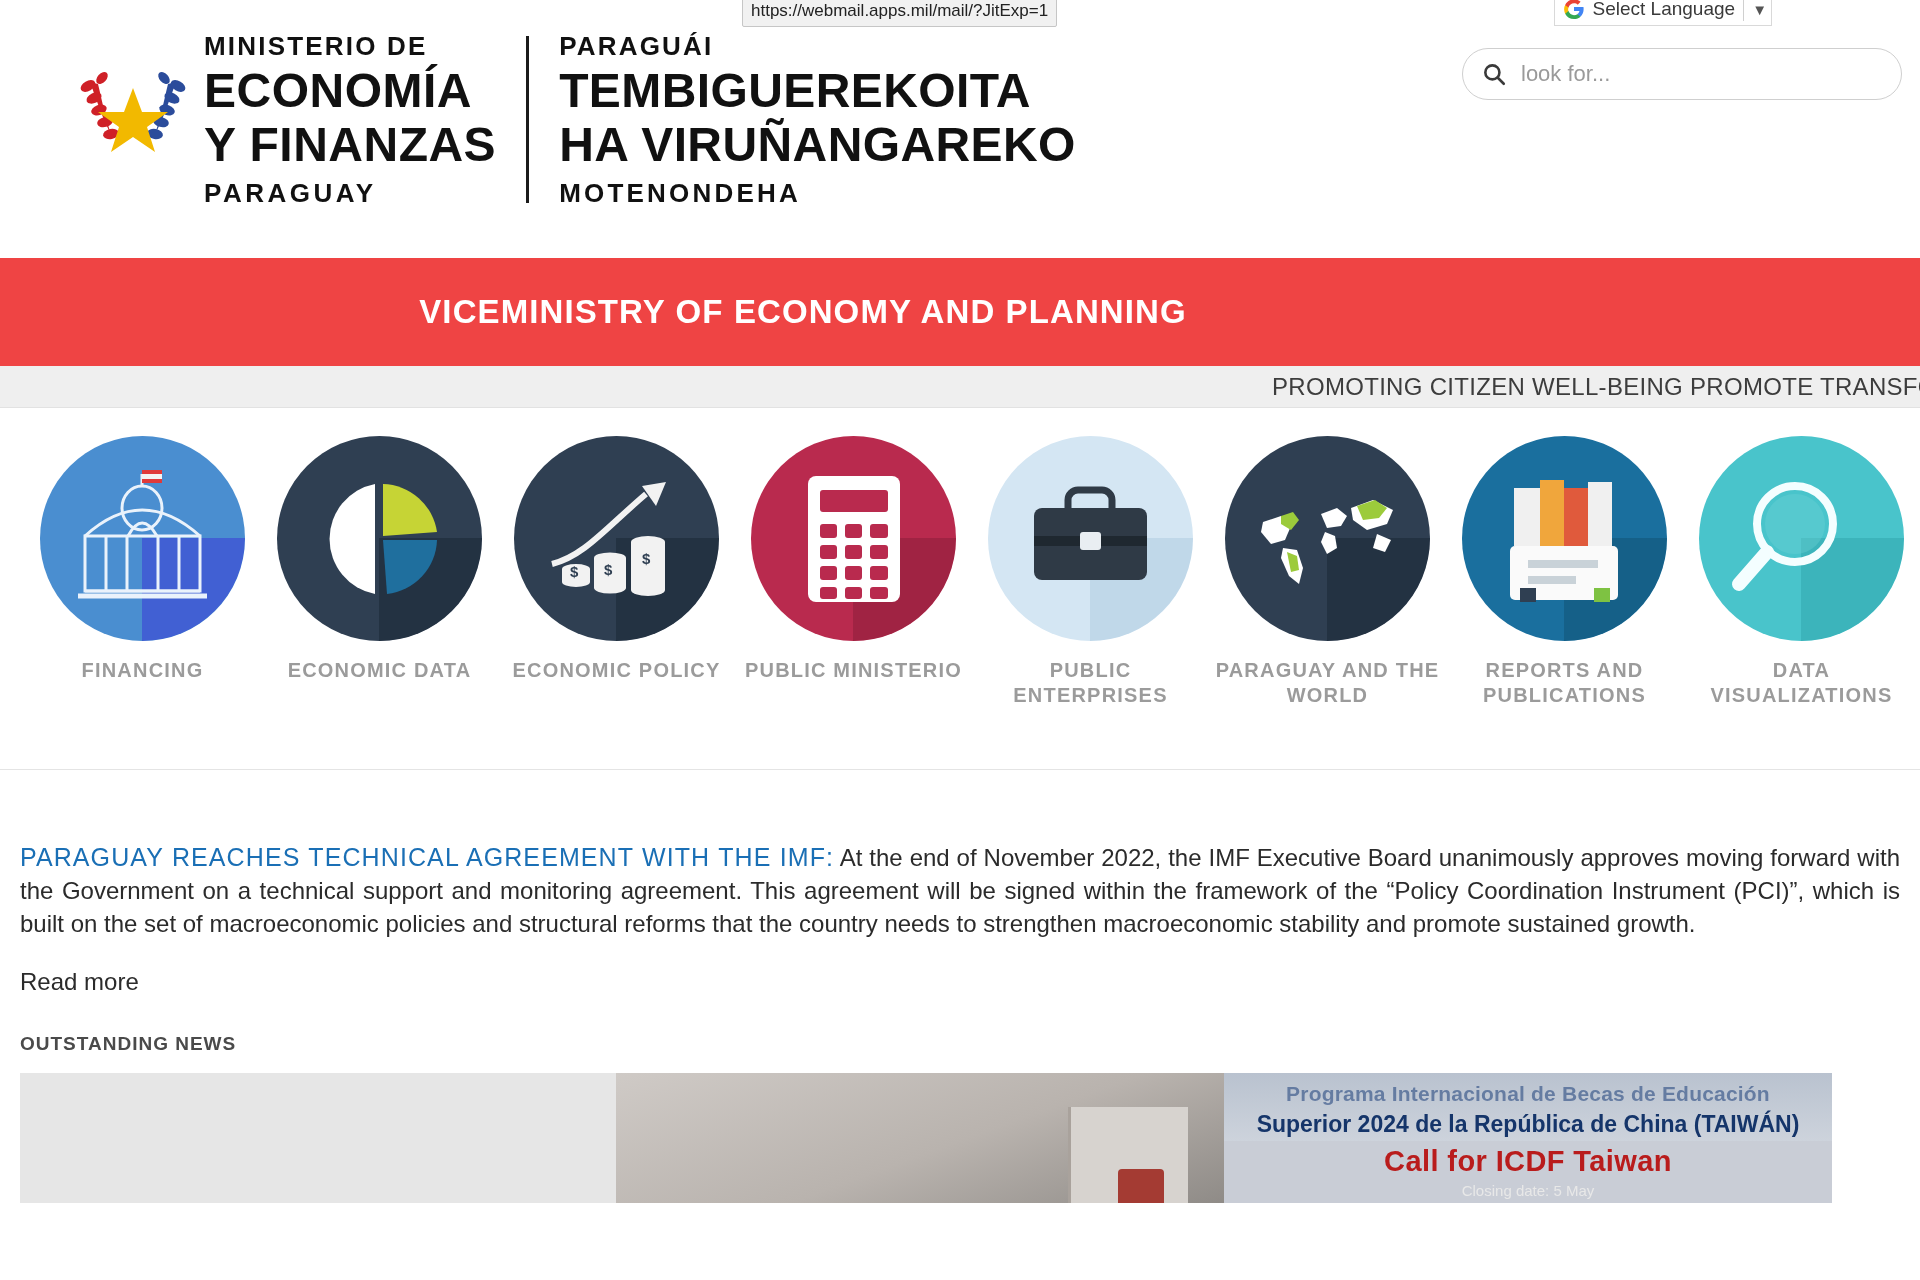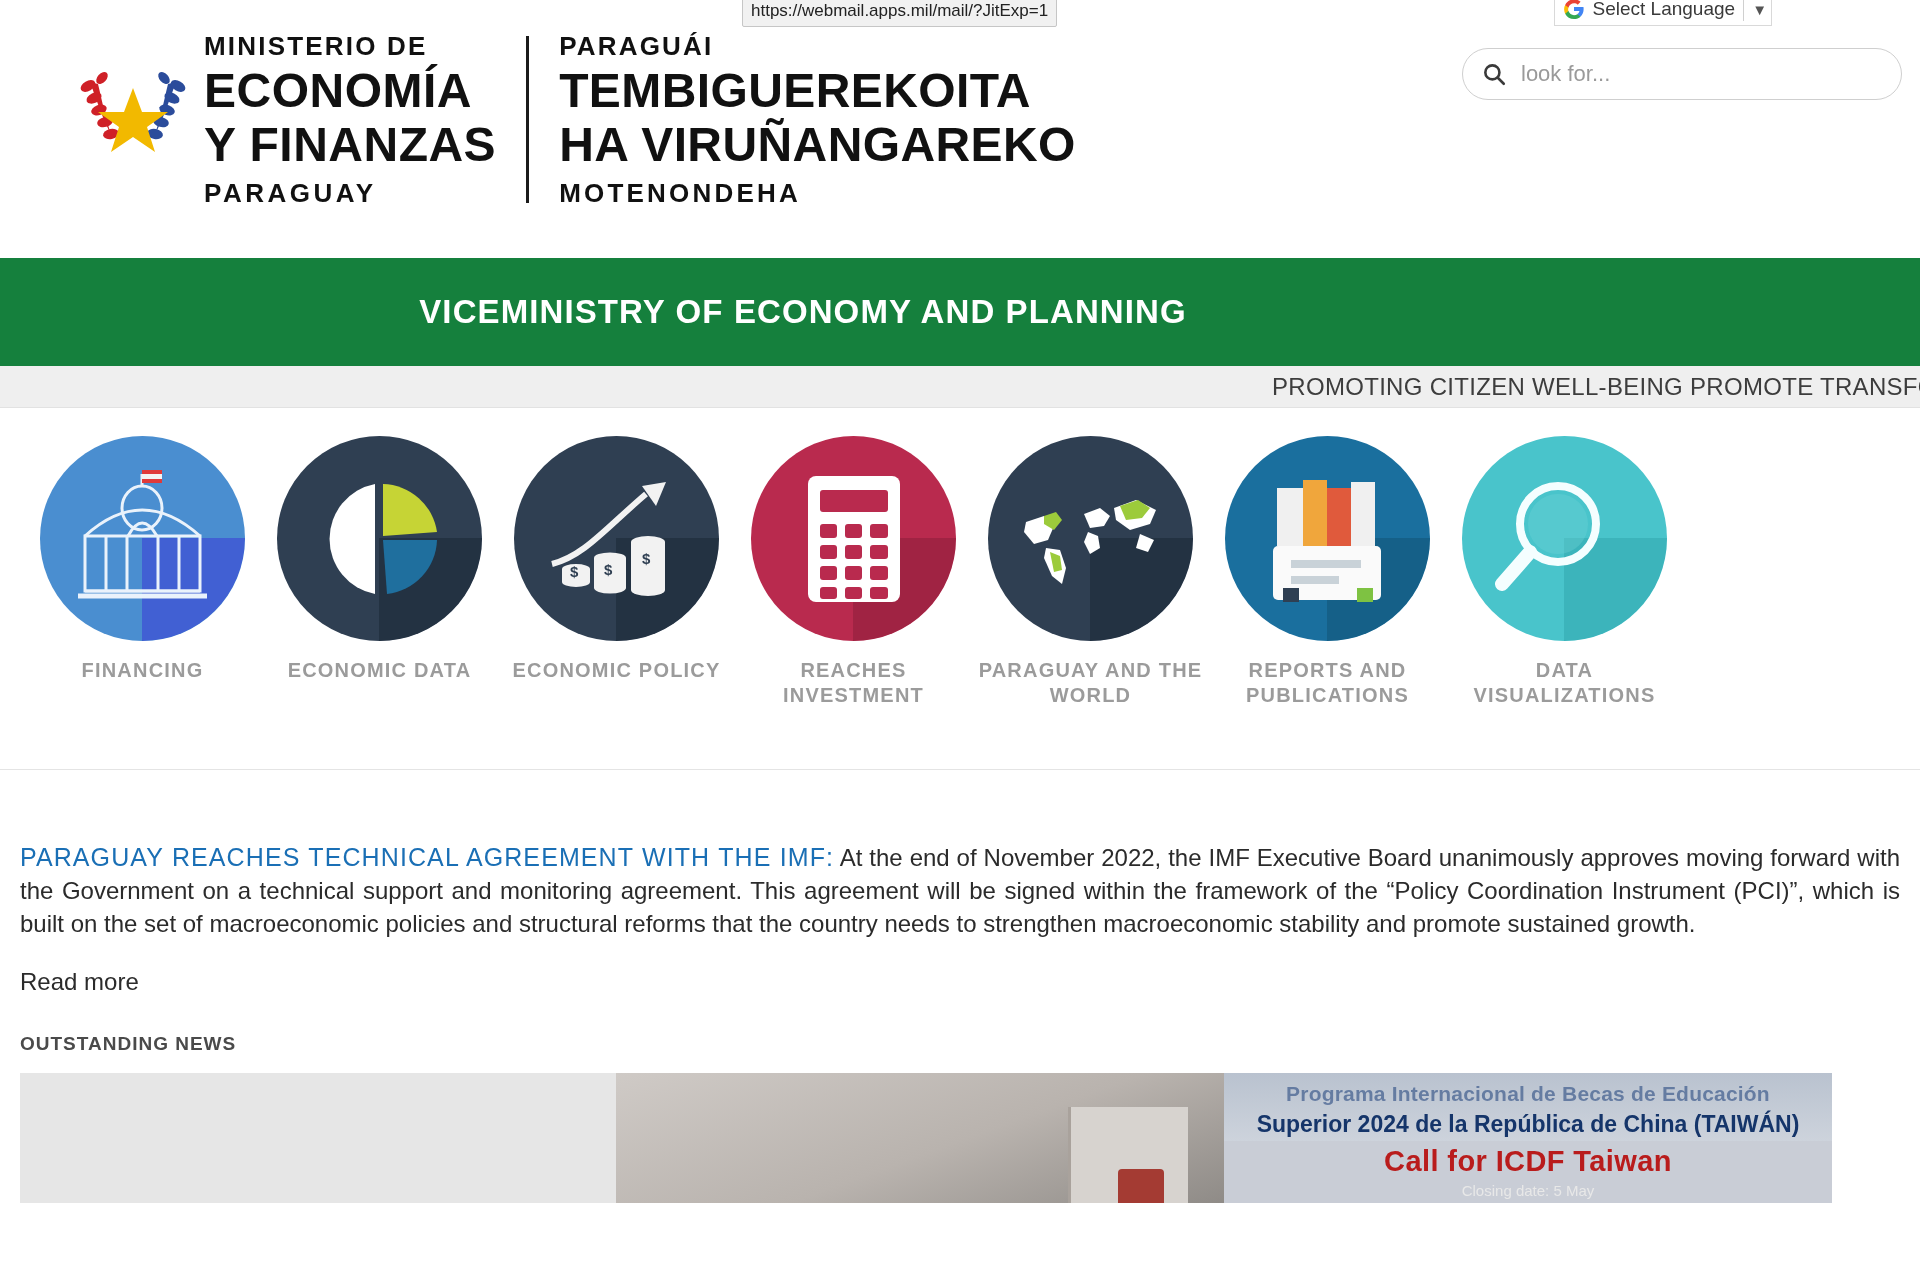--- a/index.html
+++ b/index.html
@@ -65,21 +65,21 @@
   .search-icon { width: 26px; height: 26px; margin-right: 12px; flex: none; }
   .search-input {
     border: none; outline: none; background: transparent;
     font-size: 22px; color: #9a9a9a; width: 100%;
     font-family: "Liberation Sans", sans-serif;
   }
   .search-input::placeholder { color: #9a9a9a; }
 
   
   .red-band {
-    width: 1920px; height: 108px; background: #15803d;
+    width: 1920px; height: 108px; background: #ef4444;
     display: flex; align-items: center; justify-content: center;
   }
   .red-band .title {
     color: #fff; font-size: 33px; font-weight: 700; letter-spacing: 1.1px;
     font-family: "Liberation Sans", sans-serif;
     position: relative; left: -157px;
   }
 
   
   .marquee {
@@ -338,23 +338,35 @@
                 <rect x="119" y="109" width="18" height="14" rx="3"></rect>
               <rect x="69" y="130" width="17" height="14" rx="3"></rect>
                 <rect x="94" y="130" width="17" height="14" rx="3"></rect>
                 <rect x="119" y="130" width="18" height="14" rx="3"></rect>
               <rect x="69" y="151" width="17" height="12" rx="3"></rect>
                 <rect x="94" y="151" width="17" height="12" rx="3"></rect>
                 <rect x="119" y="151" width="18" height="12" rx="3"></rect>
             </g>
           </svg>
         </div>
-        <div class="icon-label">REACHES INVESTMENT</div>
-      </div>
-
+        <div class="icon-label">PUBLIC MINISTERIO</div>
+      </div>
+
+      <div class="icon-item">
+        <div class="circle" style="background:#d4e6f3">
+          <svg width="205" height="205" viewBox="0 0 205 205">
+            <path d="M102 205 A103 103 0 0 0 205 102 L102 102 Z" fill="#b9d3e6" opacity=".75"></path>
+            <path d="M80 72 v-8 a10 10 0 0 1 10-10 h24 a10 10 0 0 1 10 10 v8" fill="none" stroke="#2f3a46" stroke-width="7"></path>
+            <rect x="46" y="72" width="113" height="72" rx="8" fill="#2f3a46"></rect>
+            <rect x="46" y="100" width="113" height="10" fill="#1f2830"></rect>
+            <rect x="92" y="96" width="21" height="18" rx="3" fill="#e9eef2"></rect>
+          </svg>
+        </div>
+        <div class="icon-label">PUBLIC ENTERPRISES</div>
+      </div>
 
       <div class="icon-item">
         <div class="circle" style="background:#2f3f52">
           <svg width="205" height="205" viewBox="0 0 205 205">
             <path d="M102 205 A103 103 0 0 0 205 102 L102 102 Z" fill="#1d2a39" opacity=".6"></path>
             <g fill="#ffffff">
               <path d="M38 86 l18-6 10 10 -6 14 -14 4 -10 -12z"></path>
               <path d="M58 112 l14 2 6 18 -4 16 -10 -8 -8 -18z"></path>
               <path d="M96 78 l16 -6 10 8 -6 10 -14 2z"></path>
               <path d="M100 96 l10 4 2 12 -10 6 -6 -12z"></path>

